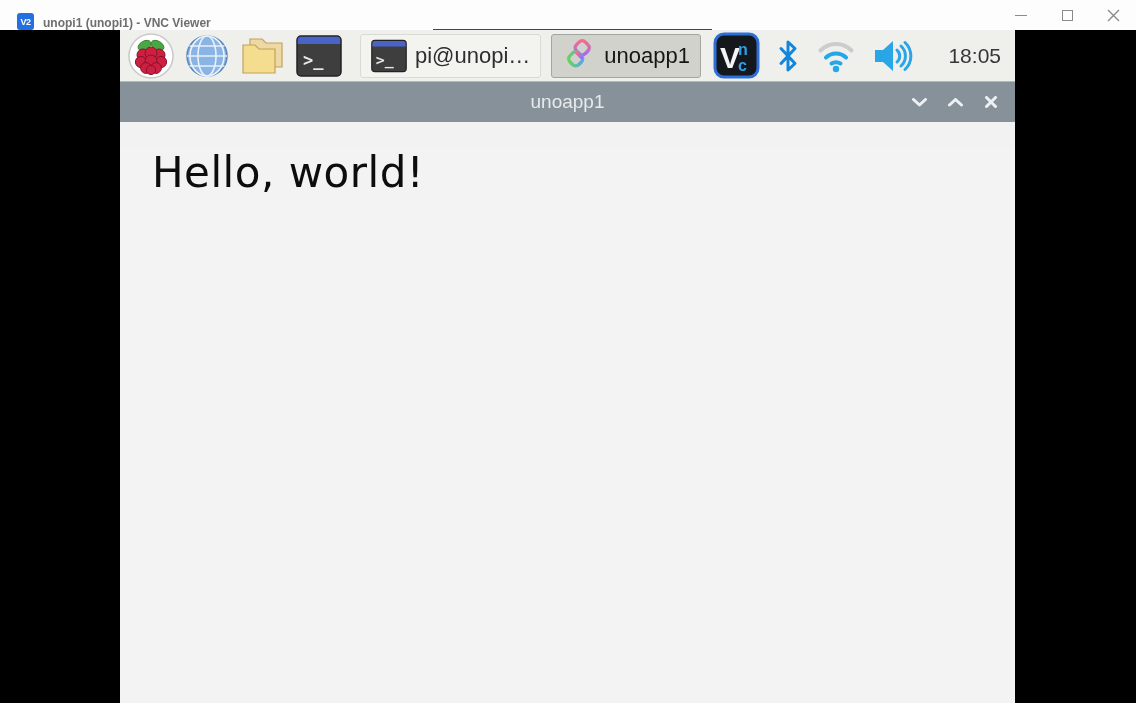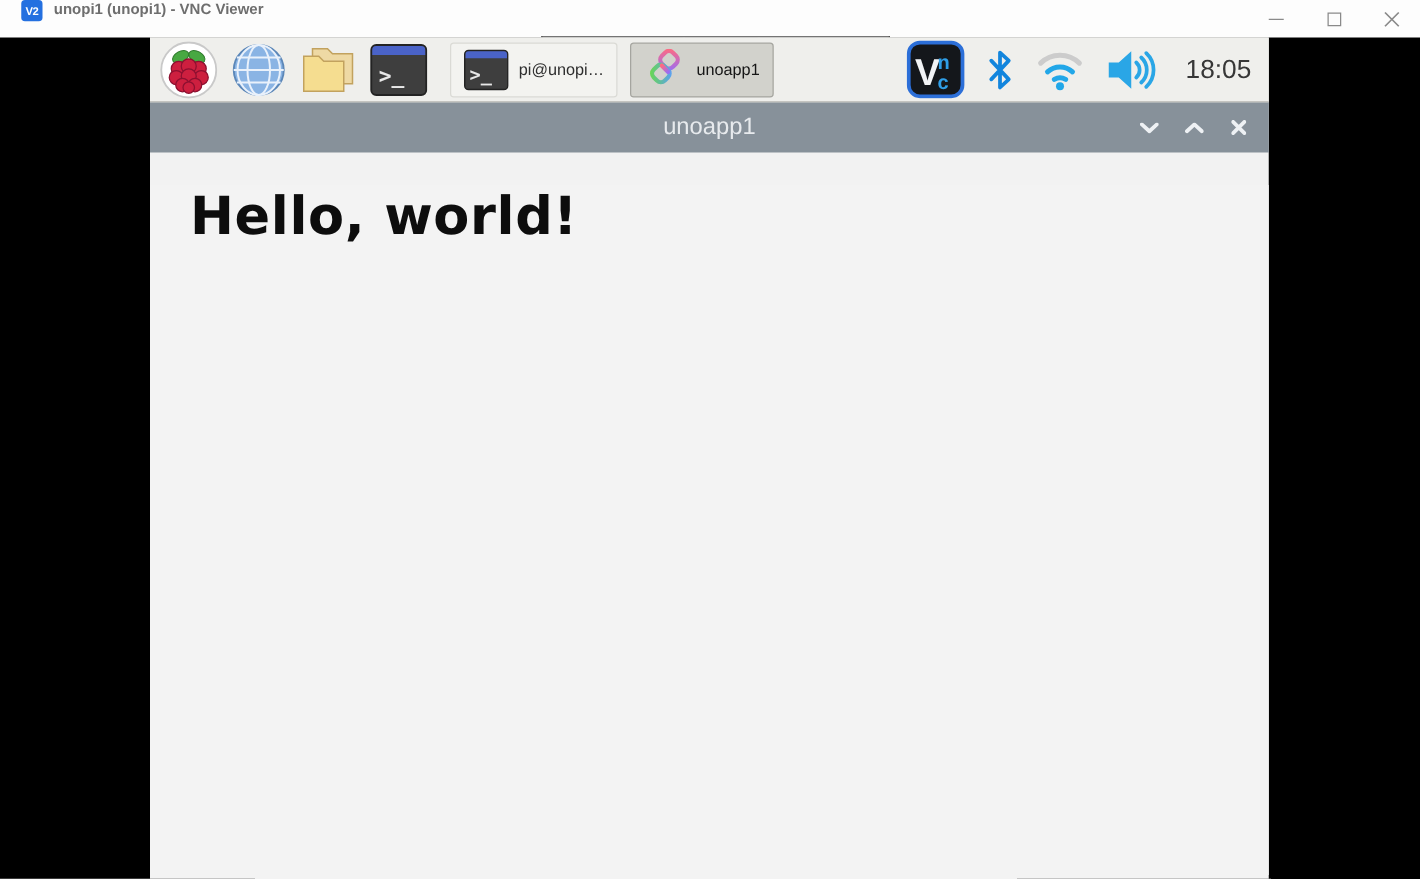--- a/index.html
+++ b/index.html
@@ -5,21 +5,21 @@
   * { margin:0; padding:0; box-sizing:border-box; }
   html,body { width:1136px; height:703px; }
   body {
     position:relative; background:#000; overflow:hidden;
     font-family:"Liberation Sans","DejaVu Sans",sans-serif;
   }
 
   
   .win-titlebar {
     position:absolute; left:0; top:0; width:1136px; height:30px;
-    background:#fdfdfd; display:flex; align-items:flex-start;
+    background:#fdfdfd; display:flex; align-items:flex-end;
   }
   .win-app-icon {
     width:17px; height:17px; margin-left:17px; border-radius:3px;
     background:#2470e0; color:#fff; font-size:9px; font-weight:bold;
     display:flex; align-items:center; justify-content:center; letter-spacing:-0.5px;
   }
   .win-title { margin-left:9px; font-size:12px; color:#6e6e6e;font-weight:bold; }
   .win-controls { margin-left:auto; display:flex; height:100%; }
   .win-ctrl { width:46px; height:100%; display:flex; align-items:center; justify-content:center; }
   .glyph-min { width:12px; height:1px; background:#8a8a8a; }
@@ -48,37 +48,37 @@
   .launcher {
     width:50px; height:48px; display:flex; align-items:center; justify-content:center;
     margin-right:6px;
   }
   .task-btn {
     height:44px; display:flex; align-items:center; gap:8px; padding:0 10px;
     border-radius:3px; margin-left:10px;
   }
   .task-btn.inactive { background:#f3f3f0; border:1px solid #dadad5; }
   .task-btn.active   { background:#d2d2cc; border:1px solid #a5a59f; }
-  .task-label { font-size:13px; color:#2e2e2e; white-space:nowrap; }
+  .task-label { font-size:22px; color:#2e2e2e; white-space:nowrap; }
   .task-btn.active .task-label { color:#161616; }
   .tray { margin-left:auto; display:flex; align-items:center; gap:16px; }
   .tray-btn { display:flex; align-items:center; justify-content:center; }
-  .clock { font-size:21px; color:#373737; margin-left:6px; }
+  .clock { font-size:21px; color:#373737; margin-left:18px; }
 
   
   .app-titlebar {
     position:relative; height:40px; background:#87919a;
     display:flex; align-items:center; justify-content:center;
   }
   .app-title { font-size:19px; color:#e7eaed; }
   .app-controls { position:absolute; right:14px; top:0; height:100%; display:flex; align-items:center; gap:16px; }
   .app-ctrl { width:20px; height:20px; display:flex; align-items:center; justify-content:center; }
   .app-content { height:577px; background:#f3f3f3; }
   .hello-text {
-    margin:26px 0 0 32px; font-size:42px; font-weight:700; color:#0d0d0d;
+    margin:26px 0 0 32px; font-size:42px; font-weight:400; color:#0d0d0d;
     font-family:"DejaVu Sans","Liberation Sans",sans-serif; letter-spacing:0.5px;
   }
 </style>
 </head>
 <body>
 
 <div class="win-titlebar">
   <div class="win-app-icon">V2</div>
   <span class="win-title">unopi1 (unopi1) - VNC Viewer</span>
   <div class="win-controls">

